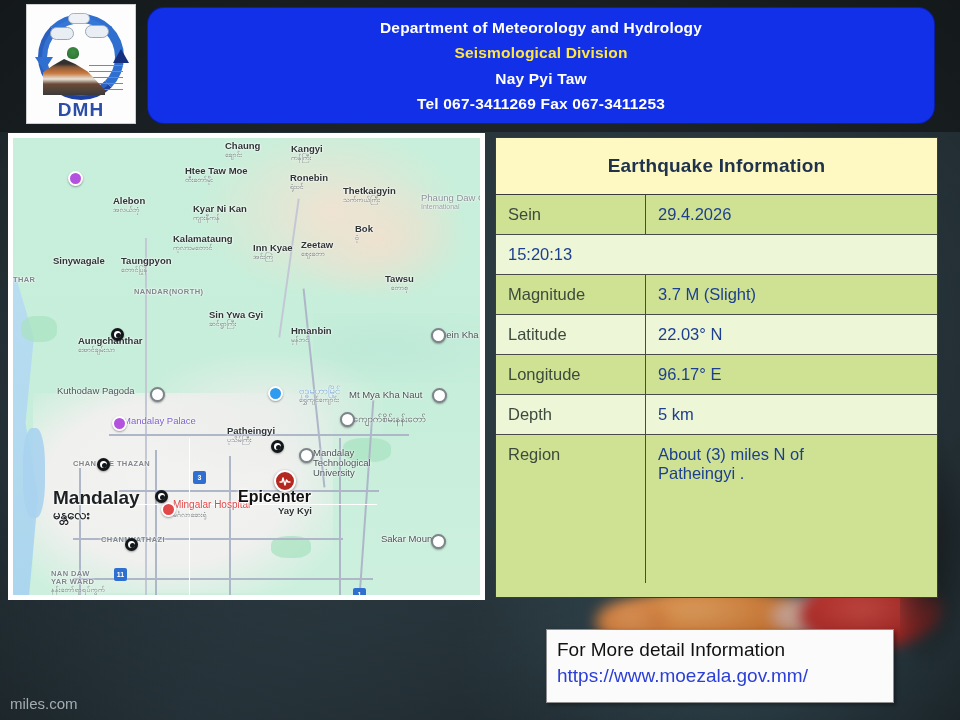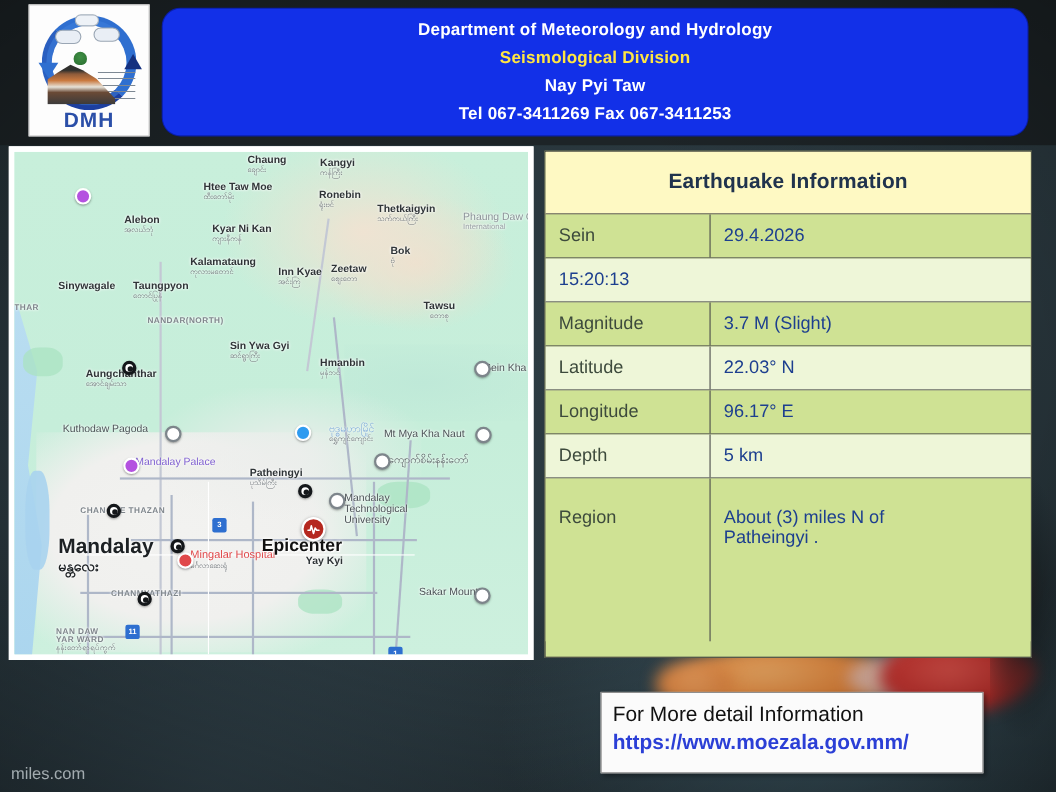--- a/index.html
+++ b/index.html
@@ -145,29 +145,29 @@
   #table .row{display:flex;border-bottom:1px solid #4a4a4a;box-sizing:border-box;}
   #table .row.alt{background:#cfe294;}
   #table .row.plain{background:#eef6d8;}
   #table .row.last{border-bottom:none;}
   #table .c1{width:150px;flex:0 0 150px;border-right:1px solid #4a4a4a;
     padding:10px 0 10px 12px;box-sizing:border-box;
     font-size:16.5px;color:#3d4a3c;}
   #table .c2{flex:1;padding:10px 0 10px 12px;box-sizing:border-box;
     font-size:16.5px;color:#1d3f8f;}
   #table .row.r-region{height:148px;}
-  #table .row.r-region .c1,#table .row.r-region .c2{padding-top:26px;}
+  #table .row.r-region .c1,#table .row.r-region .c2{padding-top:10px;}
   #table .c2 .l2{display:block;}
 
   
   #urlbox{position:absolute;left:546px;top:629px;width:348px;height:74px;
     background:#fbfbfb;border:1px solid #8f8f8f;box-sizing:border-box;
     padding:7px 10px;box-shadow:2px 2px 4px rgba(0,0,0,.35);}
   #urlbox .l1{font-size:19px;color:#111;line-height:1.35;}
-  #urlbox .l2{font-size:19px;color:#2b3fd6;line-height:1.35;font-weight:bold;}
+  #urlbox .l2{font-size:19px;color:#2b3fd6;line-height:1.35;}
 
   #watermark{position:absolute;left:10px;bottom:8px;font-size:15px;color:#b9c2c6;opacity:.85;}
 </style>
 </head>
 <body>
 
 <div id="bg">
   <div class="bg-base"></div>
   <div class="bg-dark-top"></div>
   <div class="blob coral-orange"></div>

